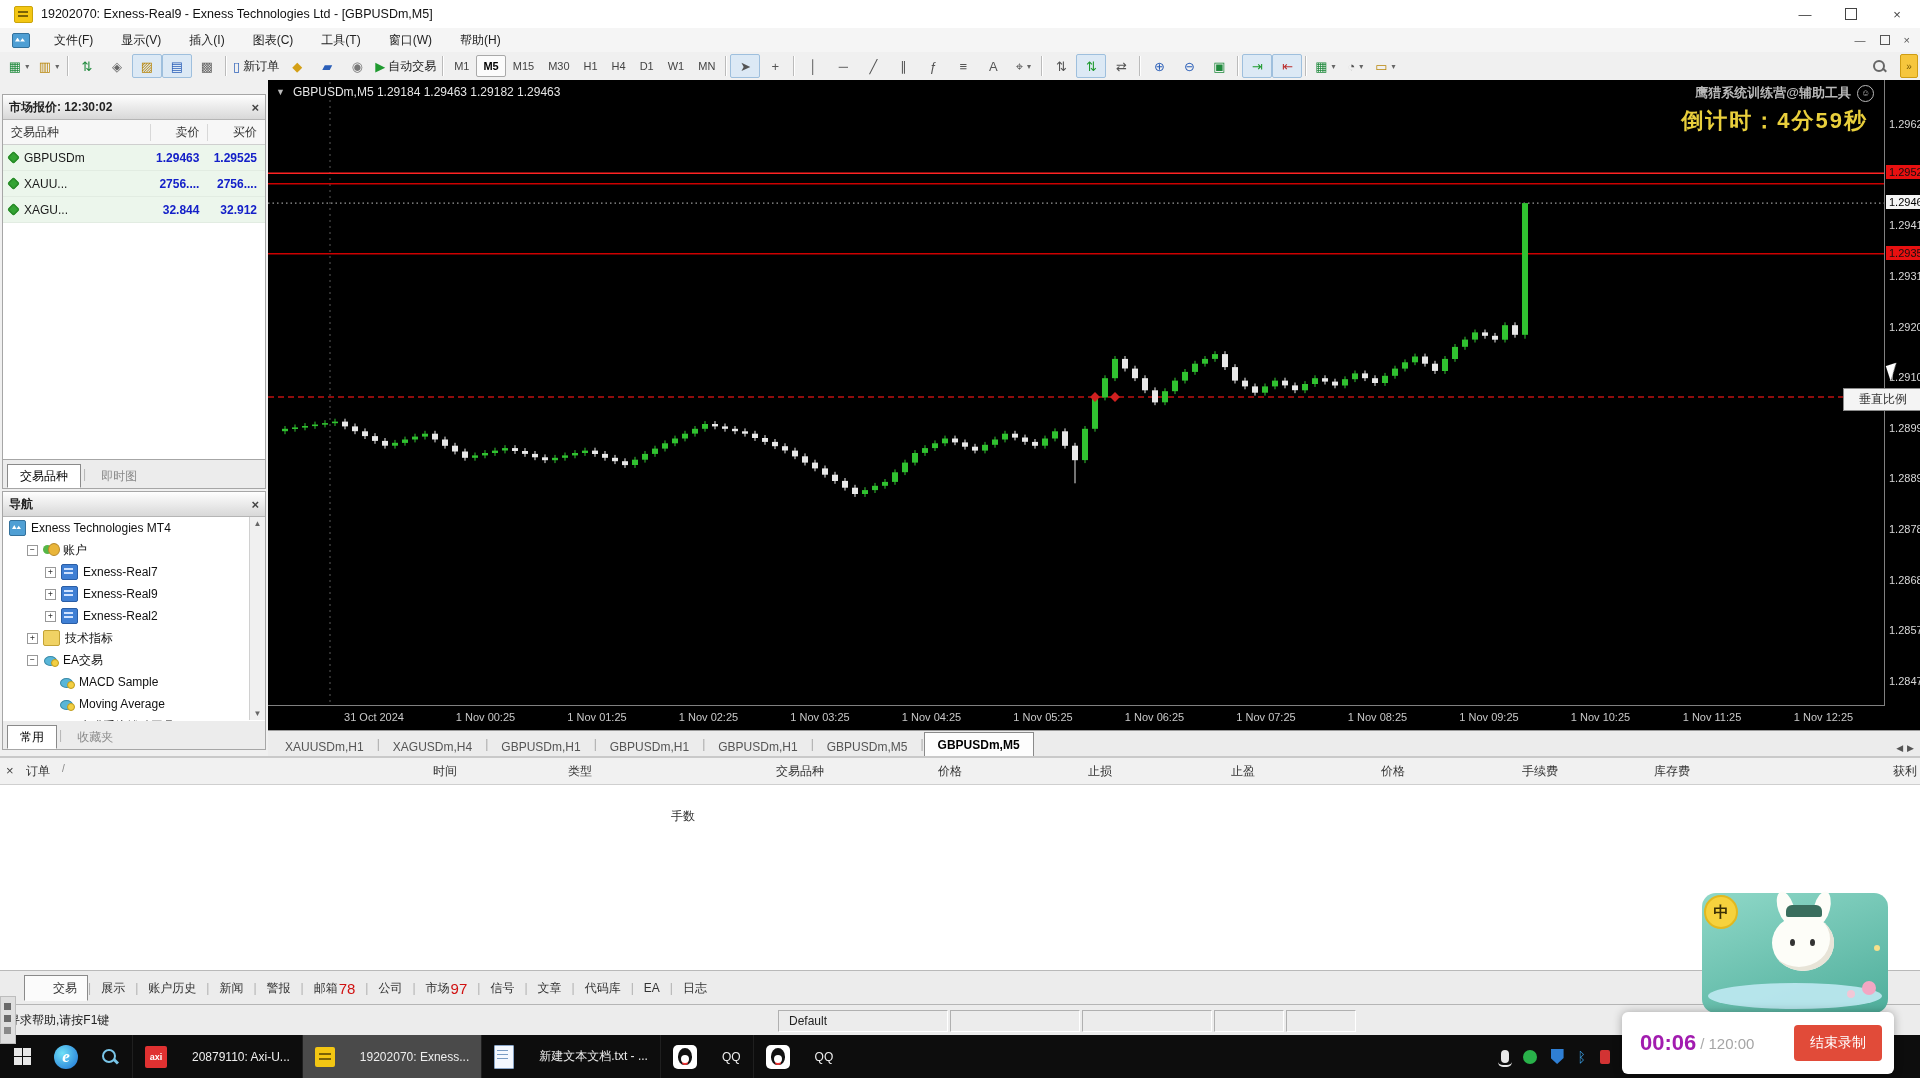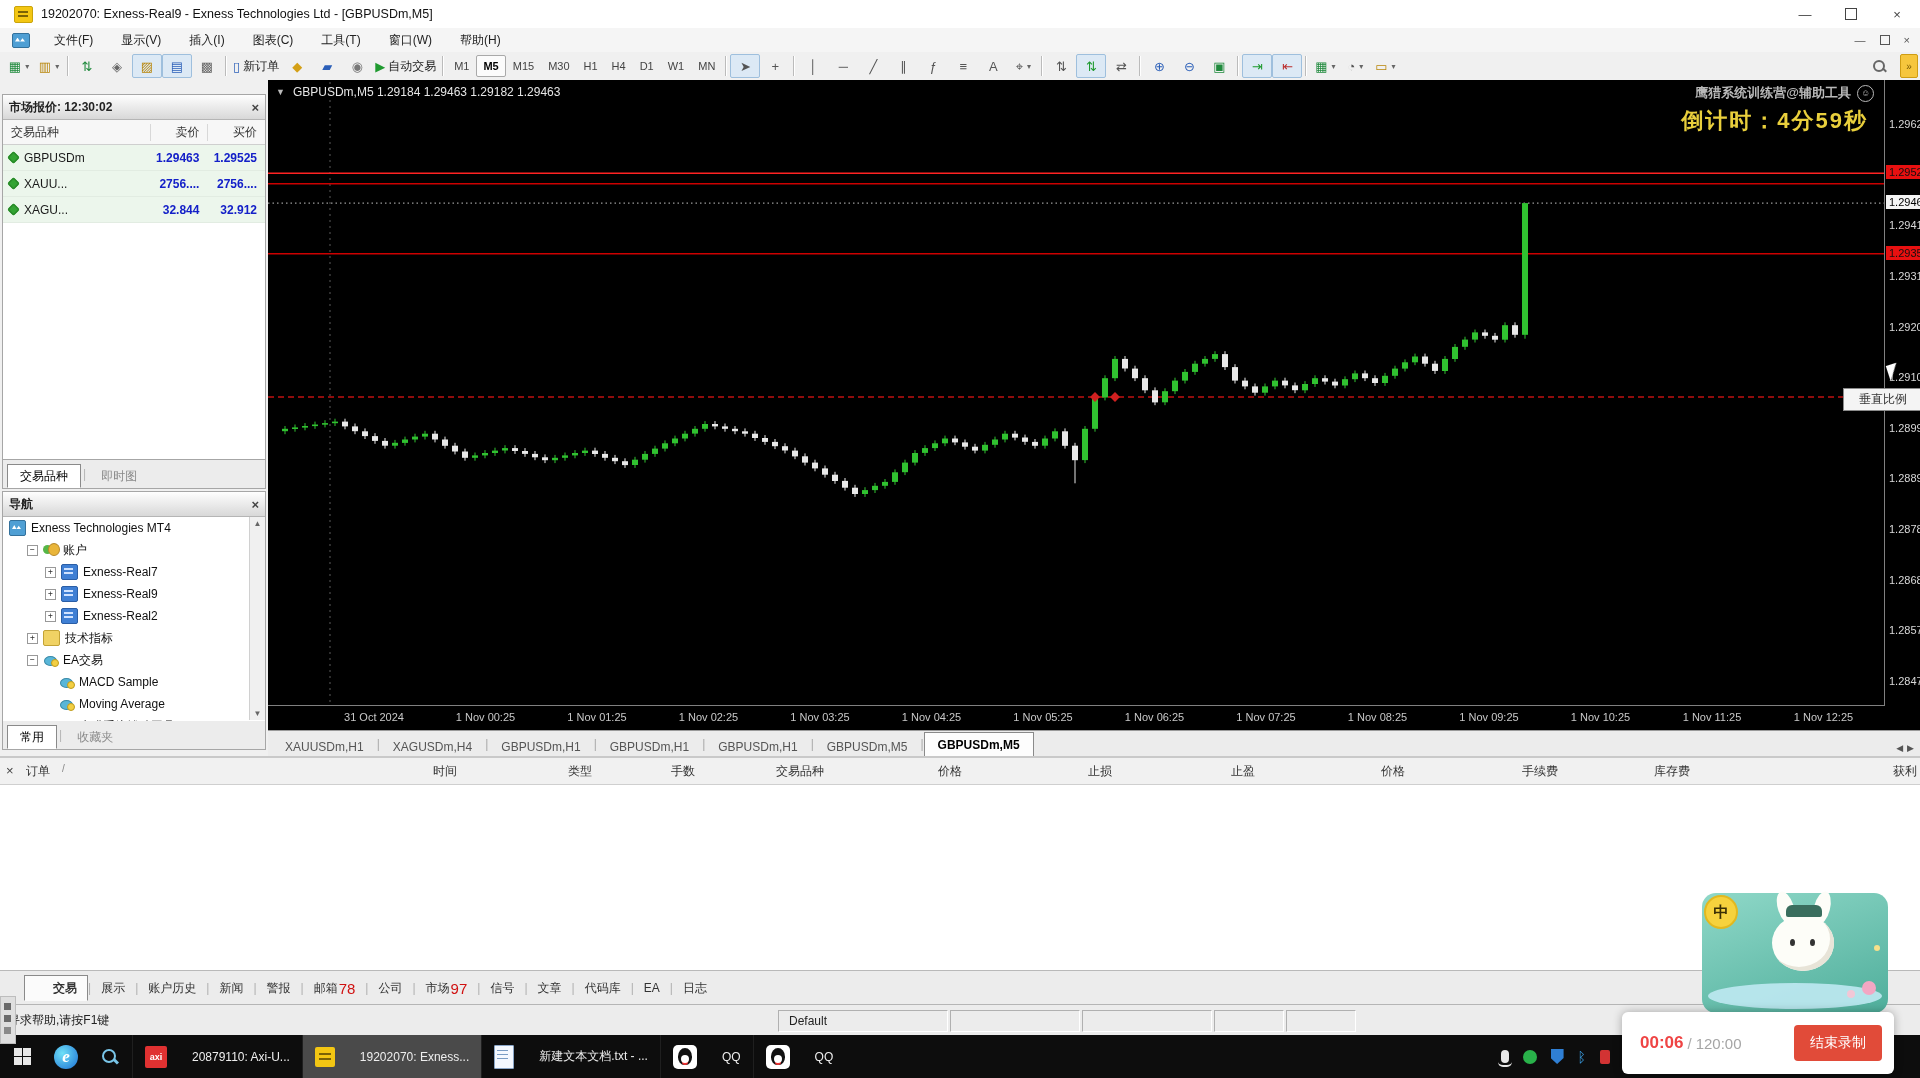--- a/index.html
+++ b/index.html
@@ -94,21 +94,21 @@
   .term-hd{position:relative;height:26px;background:#f1f1f1;border-bottom:1px solid #cfcfcf;color:#333;}
   .term-hd .closex{position:absolute;left:6px;top:5px;color:#444;font-size:13px;}
   .term-hd .ordlab{position:absolute;left:26px;top:5px;}
   .term-hd .sortg{position:absolute;left:62px;top:5px;color:#888;font-size:10px;}
   .tcol{position:absolute;top:5px;transform:translateX(-50%);white-space:nowrap;}
   .balrow{position:relative;height:24px;background:#d8dcd8;border-bottom:1px solid #c2c6c2;display:flex;align-items:center;font-weight:bold;color:#101010;}
   .balrow .dot{width:11px;height:11px;border:2px solid #9a9a9a;border-radius:50%;margin:0 8px 0 8px;box-sizing:border-box;}
   .balrow .profit{position:absolute;right:4px;font-weight:bold;}
   .term-tabs{position:absolute;left:0;top:970px;right:0;height:34px;background:#ececec;border-top:1px solid #b9b9b9;display:flex;align-items:center;padding-left:24px;}
   .ttab{display:flex;align-items:center;padding:0 10px;height:24px;color:#333;position:relative;}
-  .ttab.active{background:#fbfbfb;border:1px solid #8a8a8a;border-bottom-color:#fbfbfb;font-weight:bold;padding-left:28px;}
+  .ttab.active{background:#fbfbfb;border:1px solid #8a8a8a;border-bottom-color:#fbfbfb;font-weight:normal;padding-left:28px;}
   .ttab .badge{color:#d01010;font-size:15px;margin-left:1px;align-self:flex-end;padding-bottom:3px;}
   .ttab-sep{color:#b0b0b0;}
   
   .statusbar{position:absolute;left:0;top:1004px;right:0;height:31px;background:#ececec;border-top:1px solid #b5b5b5;display:flex;align-items:center;color:#222;}
   .sb-help{padding-left:8px;width:770px;}
   .sb-cell{height:22px;border:1px solid;border-color:#b0b0b0 #fff #fff #b0b0b0;display:flex;align-items:center;padding:0 10px;margin-right:2px;box-sizing:border-box;}
   
   .taskbar{position:absolute;left:0;top:1035px;right:0;height:43px;background:#0d0d0d;display:flex;align-items:center;z-index:40;}
   .tb-ico{width:44px;height:43px;display:flex;align-items:center;justify-content:center;}
   .win-logo{display:grid;grid-template-columns:8px 8px;grid-template-rows:8px 8px;gap:1px;}
@@ -130,21 +130,21 @@
   .qq-ico:after{content:"";position:absolute;left:8px;top:10px;width:8px;height:8px;background:#fff;border-radius:50%;box-shadow:0 3px 0 -1px #e33;}
   .tray{margin-left:auto;display:flex;align-items:center;gap:14px;padding-right:310px;}
   .tr-mic{width:8px;height:13px;background:#e8e8e8;border-radius:4px;position:relative;}
   .tr-mic:after{content:"";position:absolute;left:-3px;bottom:-4px;width:14px;height:3px;border-bottom:2px solid #e8e8e8;border-radius:0 0 6px 6px;}
   .tr-green{width:14px;height:14px;border-radius:50%;background:#29b24a;}
   .tr-shield{width:13px;height:15px;background:#2f7fd4;clip-path:polygon(0 0,100% 0,100% 60%,50% 100%,0 60%);}
   .tr-bt{color:#3aa0e8;font-size:14px;}
   .tr-red{width:10px;height:14px;background:#d23333;border-radius:2px;}
   
   .recorder{position:absolute;left:1622px;top:1012px;width:272px;height:62px;background:#fff;border-radius:6px;box-shadow:0 0 10px rgba(0,0,0,.3);display:flex;align-items:center;z-index:60;}
-  .rec-time{margin-left:18px;font-size:17px;font-weight:bold;color:#ef4444;}
+  .rec-time{margin-left:18px;font-size:22px;font-weight:bold;color:#a21caf;}
   .rec-sep{color:#aaa;margin:0 4px;font-size:15px;}
   .rec-total{color:#a5a5a5;font-size:15px;}
   .rec-btn{margin-left:auto;margin-right:12px;width:88px;height:36px;background:#e14b39;border-radius:4px;color:#fff;font-size:14px;display:flex;align-items:center;justify-content:center;}
   
   .mascot{position:absolute;left:1702px;top:893px;width:186px;height:120px;z-index:50;}
   .m-blob{position:absolute;inset:0;background:linear-gradient(160deg,#8fd8c8,#4fae9b);border-radius:14px;}
   .m-pond{position:absolute;left:6px;bottom:4px;width:174px;height:26px;background:#bfe9f2;border-radius:50%;opacity:.9;}
   .m-head{position:absolute;left:70px;top:22px;width:62px;height:56px;background:#fdfdf8;border-radius:50%;box-shadow:inset -4px -4px 0 #e8e4d8;}
   .m-ear{position:absolute;width:16px;height:34px;background:#fdfdf8;border-radius:50%;top:-2px;}
   .m-ear.l{left:76px;transform:rotate(-18deg);}
@@ -766,21 +766,21 @@
       </span>
     </div>
 
   <div class="terminal">
     <div class="term-hd" id="term-hd">
       <span class="closex">×</span>
       <span class="ordlab">订单</span>
       <span class="sortg">/</span>
     <span class="tcol" style="left: 445px;">时间</span>
         <span class="tcol" style="left: 580px;">类型</span>
-        <span class="tcol" style="left: 683px;">手数</span>
+        <span class="tcol" style="left: 683px; margin-top: 45px;">手数</span>
         <span class="tcol" style="left: 800px;">交易品种</span>
         <span class="tcol" style="left: 950px;">价格</span>
         <span class="tcol" style="left: 1100px;">止损</span>
         <span class="tcol" style="left: 1243px;">止盈</span>
         <span class="tcol" style="left: 1393px;">价格</span>
         <span class="tcol" style="left: 1540px;">手续费</span>
         <span class="tcol" style="left: 1672px;">库存费</span>
         <span class="tcol" style="left: 1905px;">获利</span>
       </div>
   </div>

